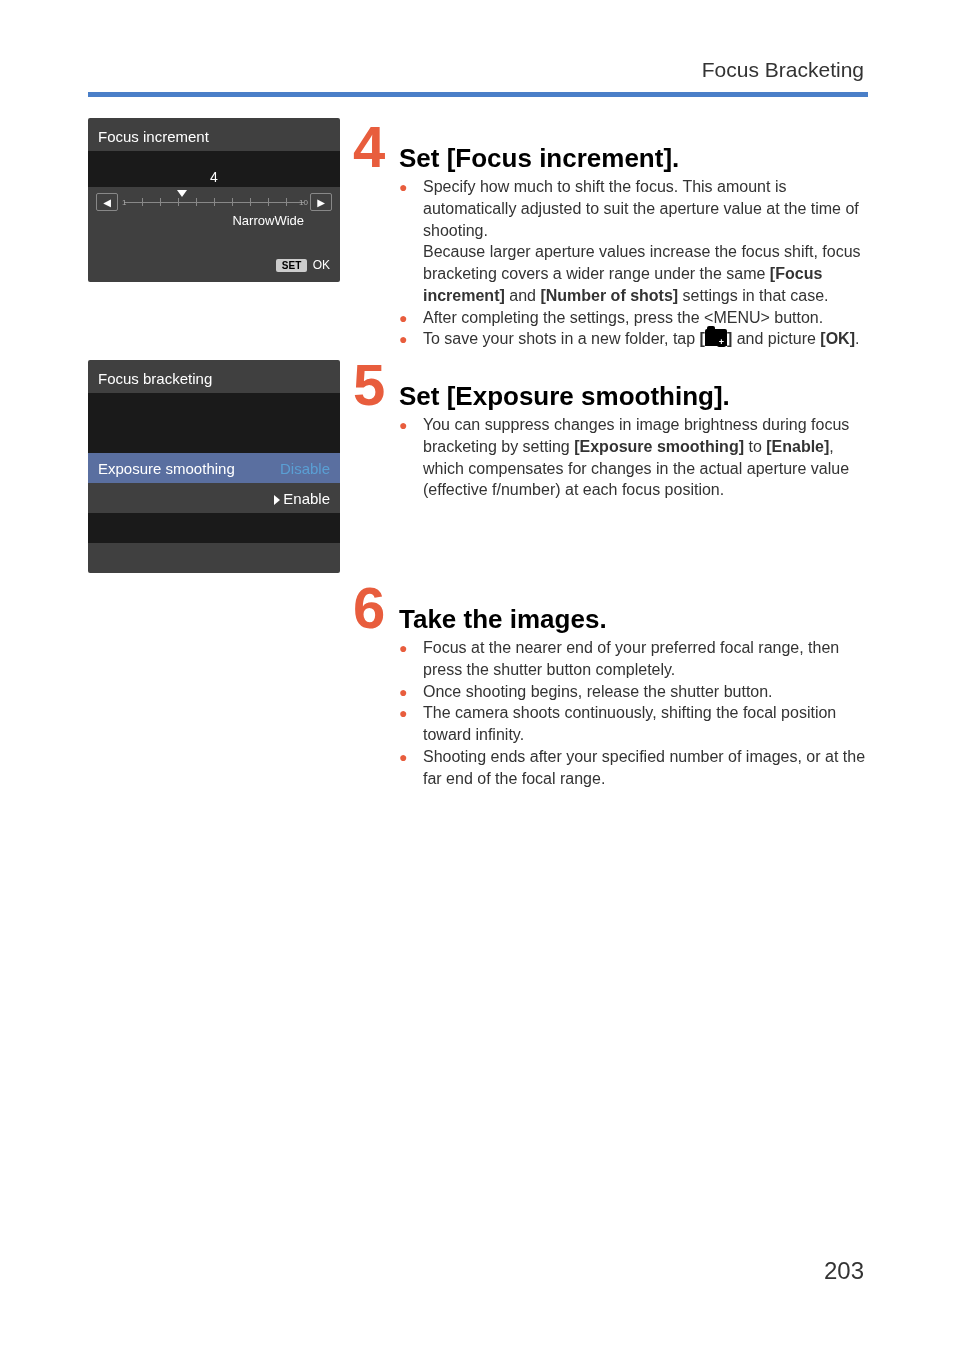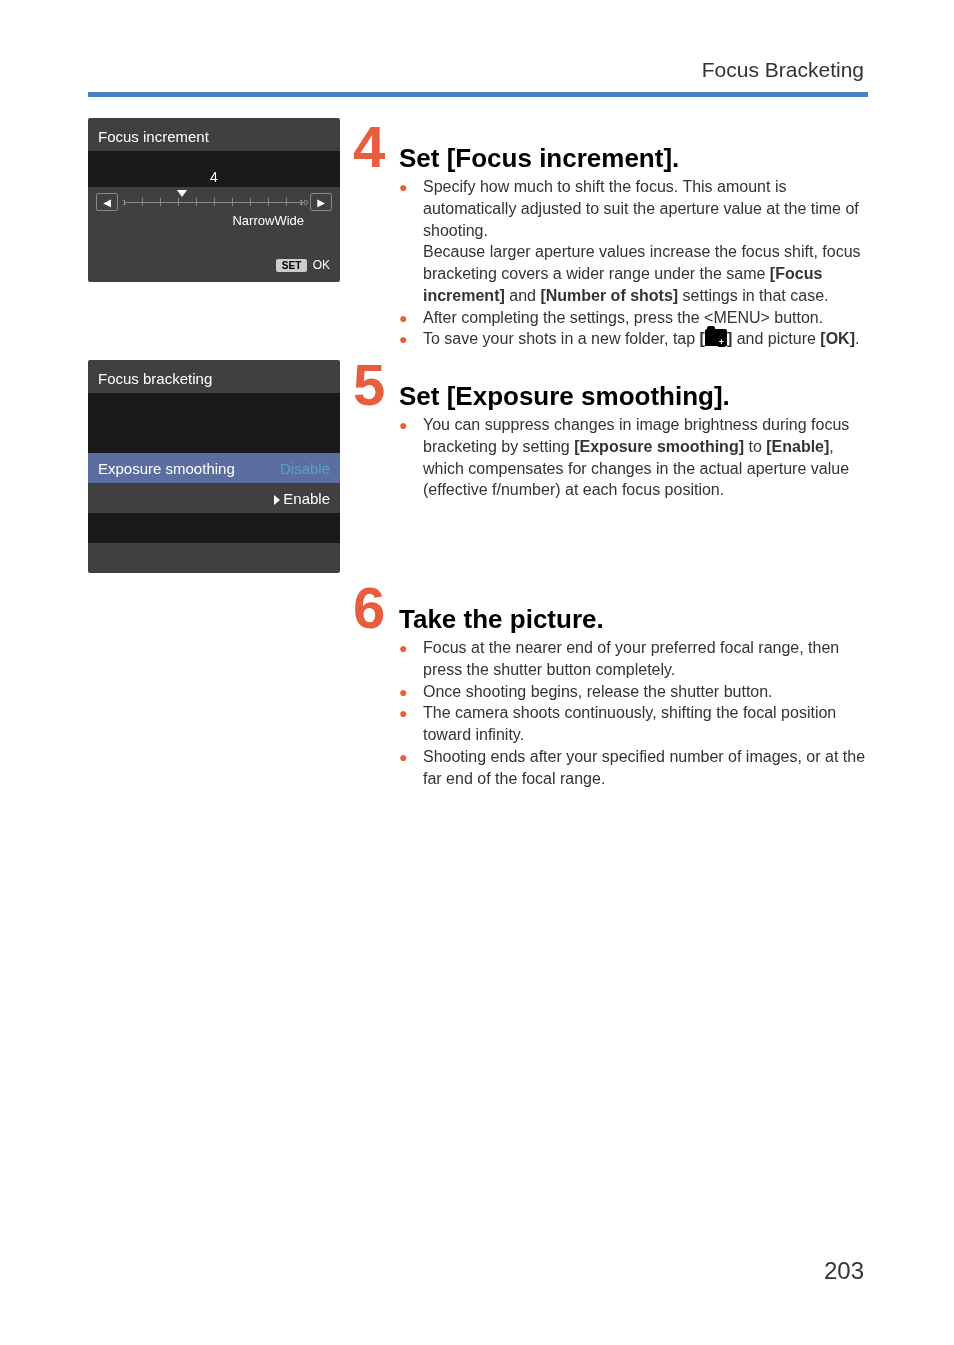--- a/index.html
+++ b/index.html
@@ -362,21 +362,21 @@
         </li>
       </ul>
     </div>
   </div>
 
   <div class="step-block">
     <div class="screenshot-col"></div>
     <div class="text-col">
       <div class="step-row">
         <div class="step-num c6">6</div>
-        <div class="step-title">Take the picture.</div>
+        <div class="step-title">Take the images.</div>
       </div>
       <ul class="bullet-list">
         <li>Focus at the nearer end of your preferred focal range, then press the shutter button completely.</li>
         <li>Once shooting begins, release the shutter button.</li>
         <li>The camera shoots continuously, shifting the focal position toward infinity.</li>
         <li>Shooting ends after your specified number of images, or at the far end of the focal range.</li>
       </ul>
     </div>
   </div>
 

